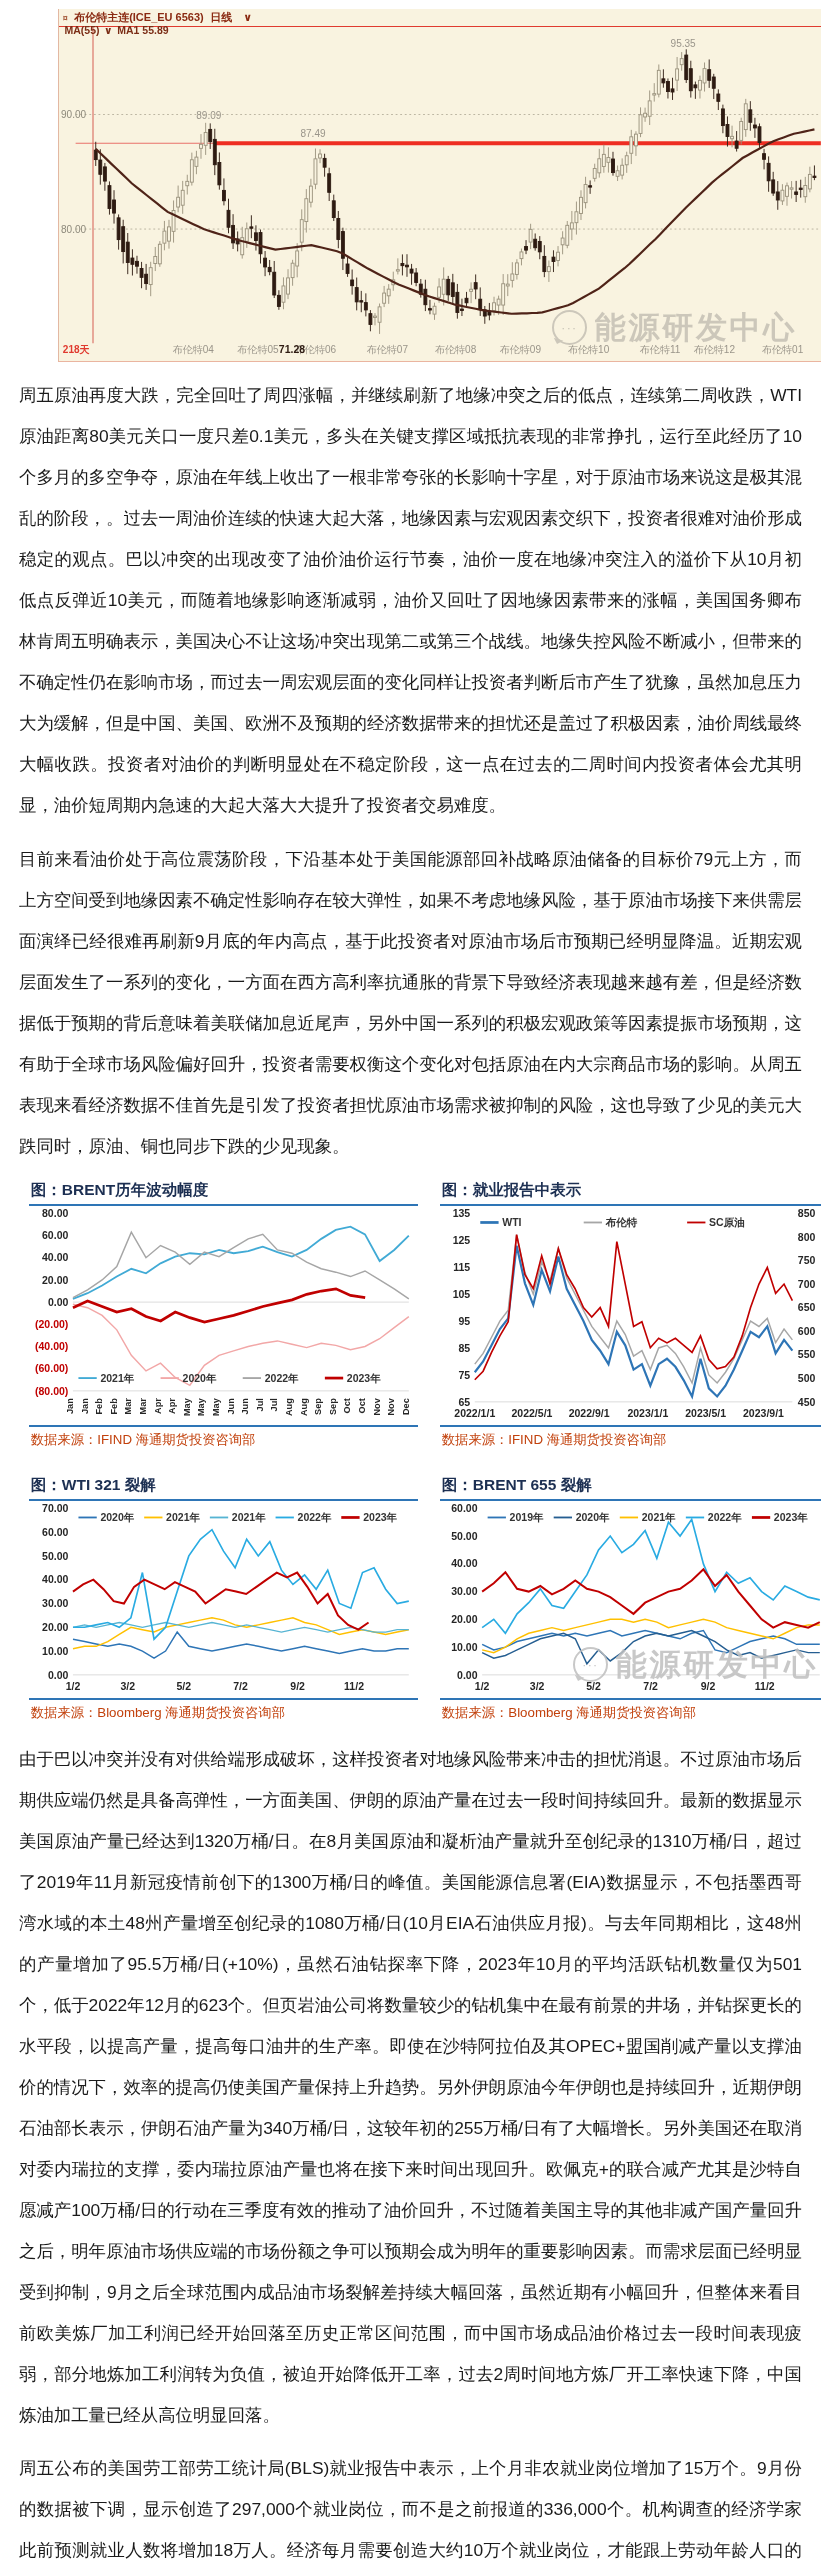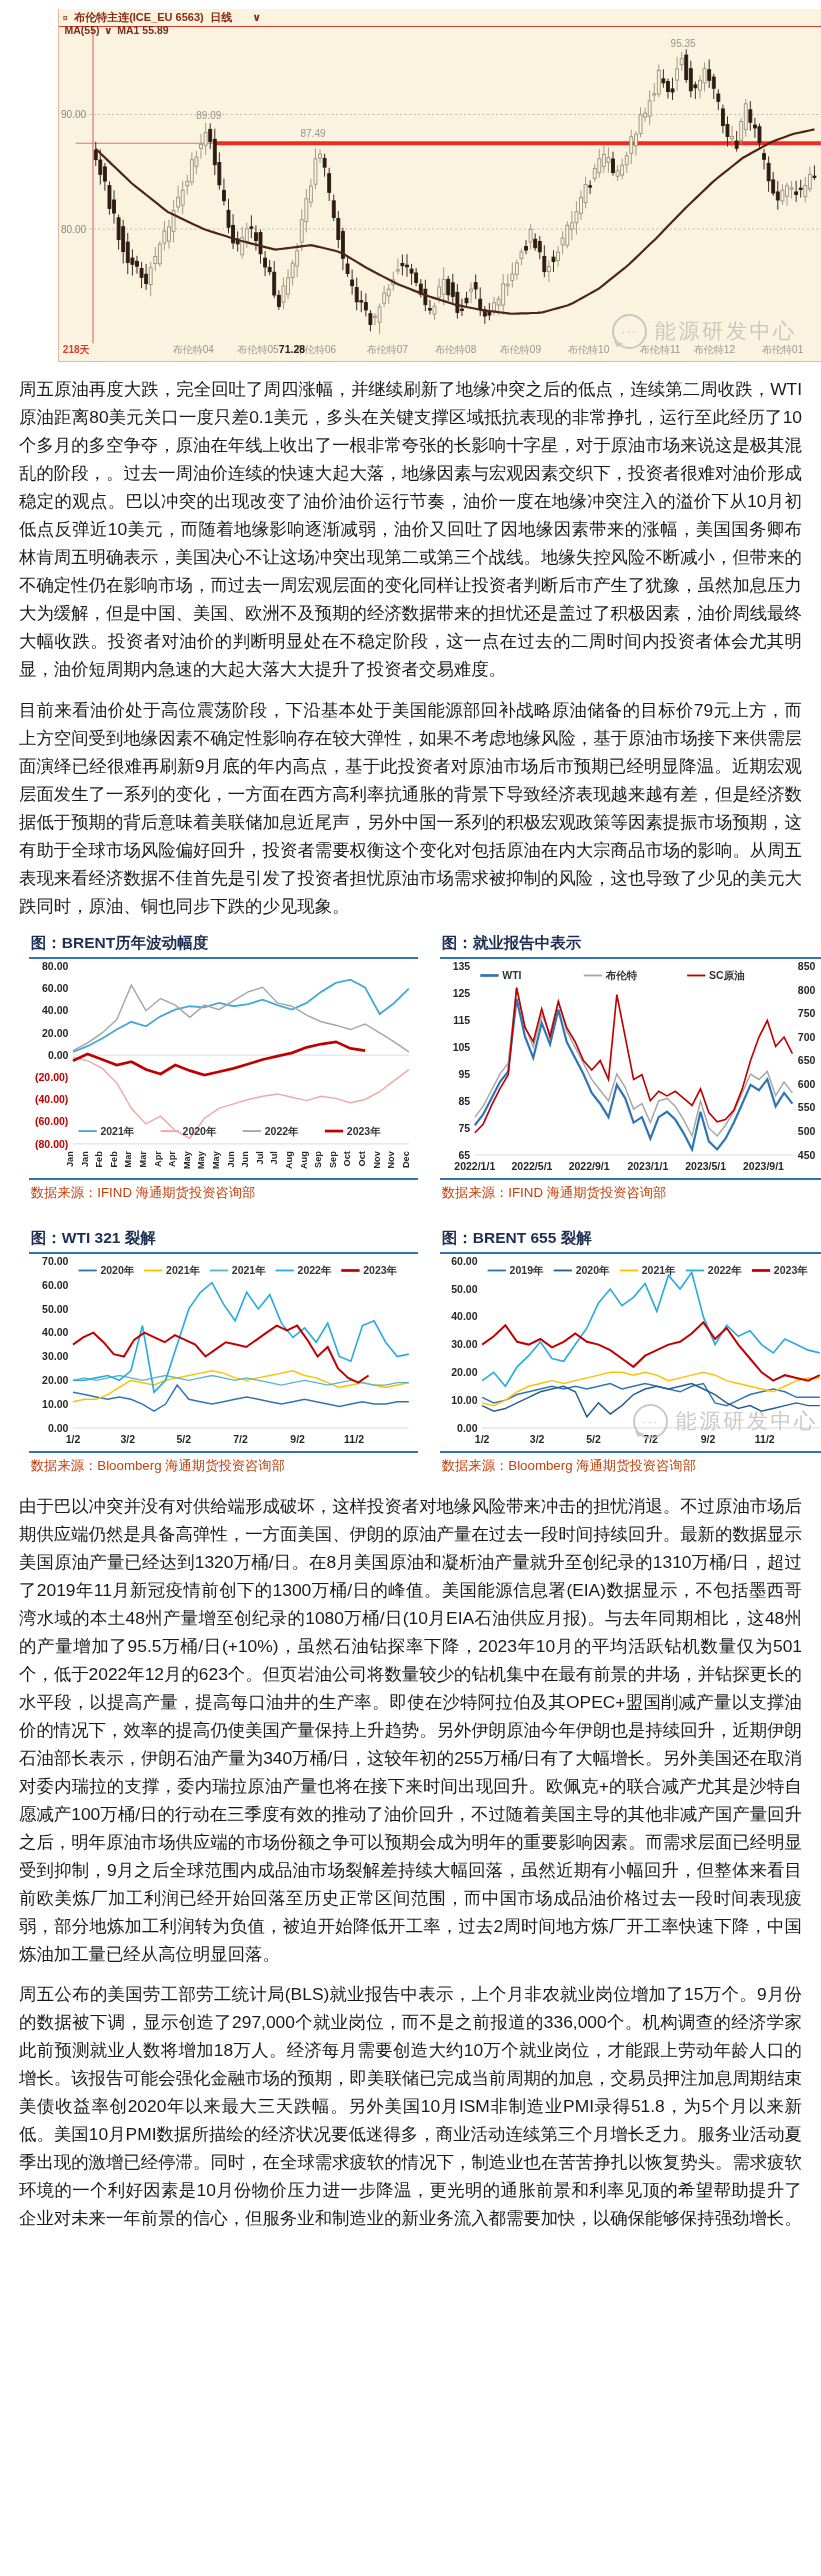--- a/index.html
+++ b/index.html
@@ -5,35 +5,35 @@
   html,body{margin:0;padding:0;background:#ffffff;}
   body{width:821px;font-family:"Liberation Sans","DejaVu Sans",sans-serif;color:#1c1c1c;}
   .page{width:821px;overflow:hidden;background:#fff;}
 
   
   .kline{position:relative;margin:9.1px 0 0 58px;width:763px;background:#f9f3e0;
          border-left:0.9px solid #e3b8a2;border-bottom:1.8px solid #eab5a0;box-sizing:border-box;}
   .kline-header{height:17.4px;display:flex;align-items:center;gap:6.4px;padding-left:3.7px;
                 border-bottom:0.9px solid #e03a2f;font-size:11px;color:#8a2a12;font-weight:600;}
   .kline-header .kmark{font-size:9.1px;color:#a55a3a;}
-  .kdrop{cursor:pointer;display:flex;gap:20px;align-items:center;}
+  .kdrop{cursor:pointer;display:flex;gap:11px;align-items:center;}
   .kline-ma{position:absolute;top:15px;left:5.5px;font-size:10.5px;color:#7b2d16;font-weight:600;
             display:flex;gap:4.6px;z-index:3;}
   .wm{position:absolute;display:flex;align-items:center;gap:8.2px;z-index:4;pointer-events:none;}
   .wm-top{right:24px;bottom:12.8px;color:#ccc7ba;}
   .wm-fig{right:11px;bottom:40px;color:#bfbfbf;opacity:.85;}
   .wm .wm-bubble{width:31px;height:31px;border:2.7px solid currentColor;border-radius:50%;
                  position:relative;display:flex;align-items:center;justify-content:center;
                  font-size:13.7px;letter-spacing:0.9px;color:currentColor;}
   .wm .wm-bubble:after{content:"";position:absolute;left:-1.8px;bottom:-5.5px;border:5.5px solid transparent;
                  border-top-color:currentColor;transform:rotate(18deg);}
-  .wm .wm-text{font-size:21px;letter-spacing:2.7px;font-weight:400;}
+  .wm .wm-text{font-size:31px;letter-spacing:2.7px;font-weight:700;}
 
   
-  .para{margin:12.8px 19px 7.3px 19px;font-size:17.4px;line-height:28px;text-align:justify;color:#1a1a1a;}
+  .para{margin:12.8px 19px 7.3px 19px;font-size:17.4px;line-height:41px;text-align:justify;color:#1a1a1a;}
 
   
   .figs{display:grid;grid-template-columns:389px 389px;column-gap:12.8px;row-gap:7.3px;
         margin:12.8px 1.8px 1.8px 29px;gap:22px;}
   .fig{margin:0;position:relative;}
   .fig-title{font-size:15.5px;font-weight:700;color:#1c2f52;border-bottom:2.7px solid #2e75b6;
              padding:0 0 2.7px 1.8px;}
   .fig-foot{border-top:2.7px solid #2e75b6;font-size:13.3px;font-weight:400;color:#c2410c;
             padding:4.6px 0 3.7px 1.8px;}
   svg text.ftick{font-size:11.5px;font-weight:700;fill:#262626;}

